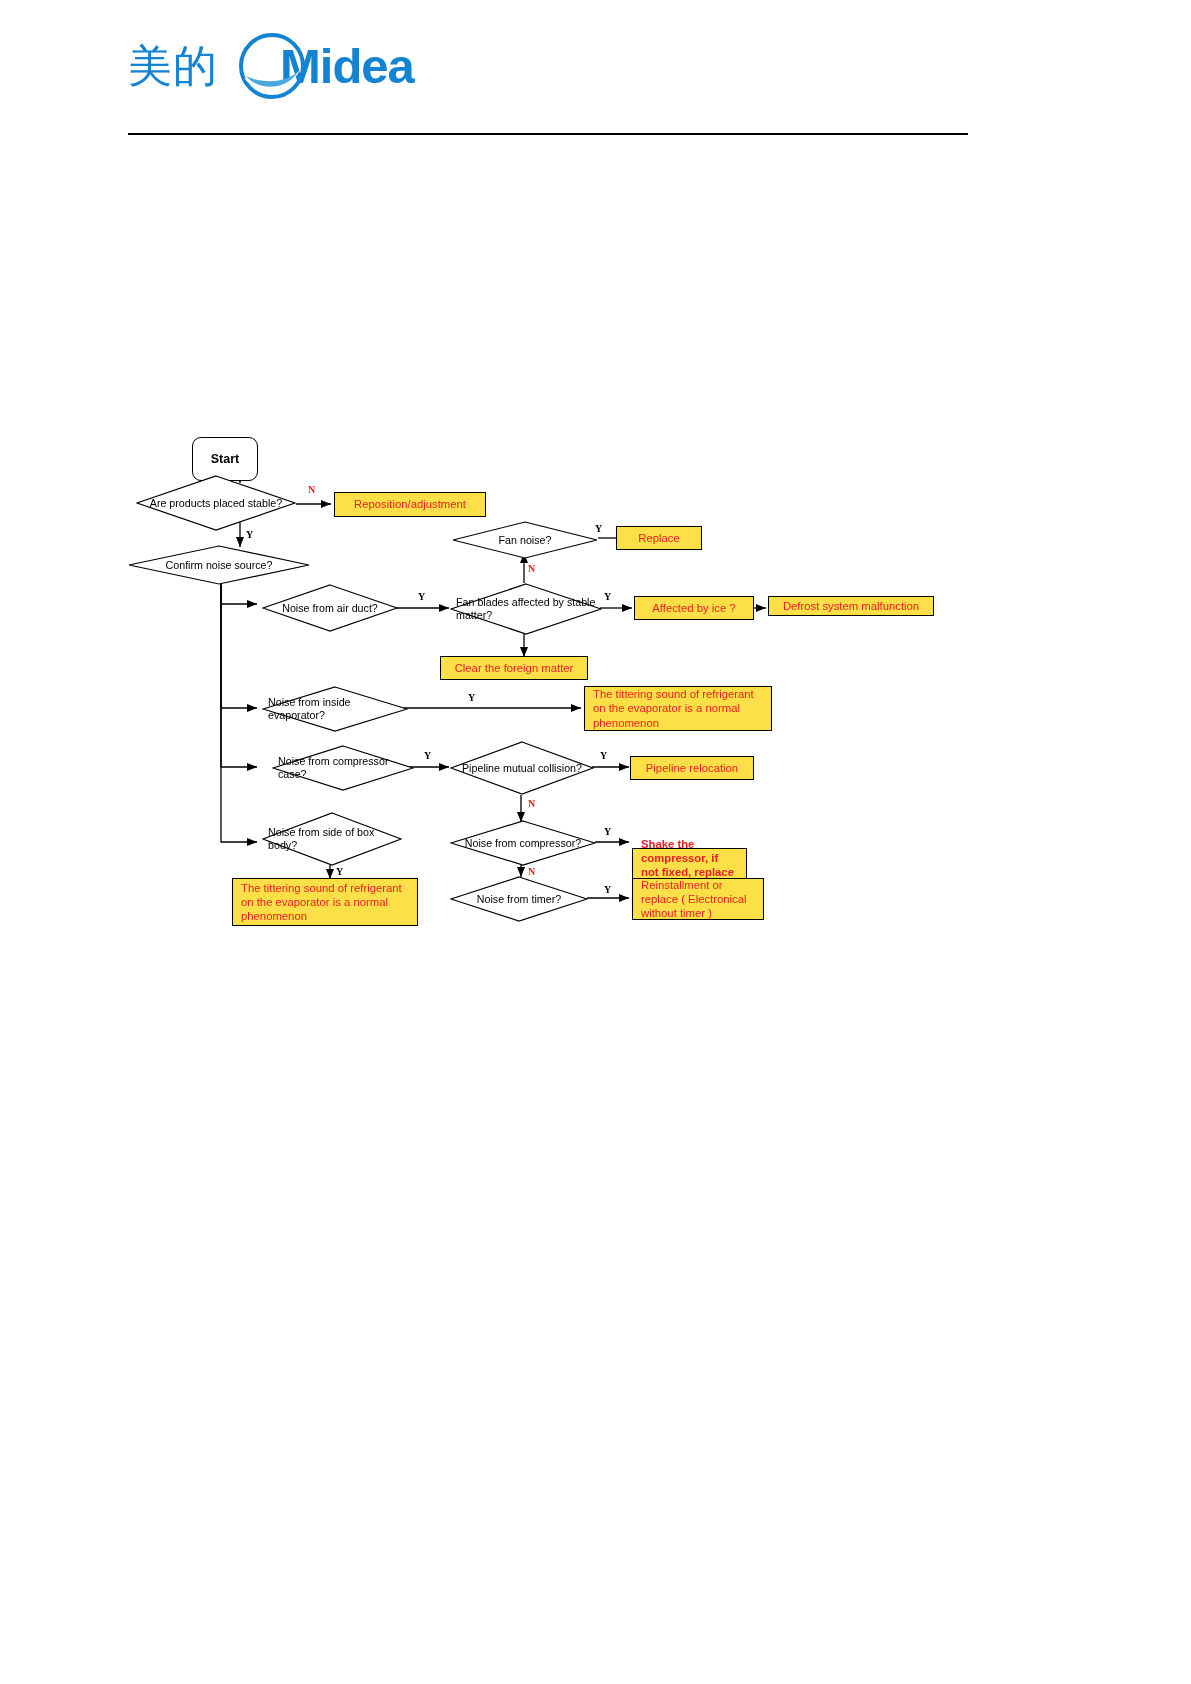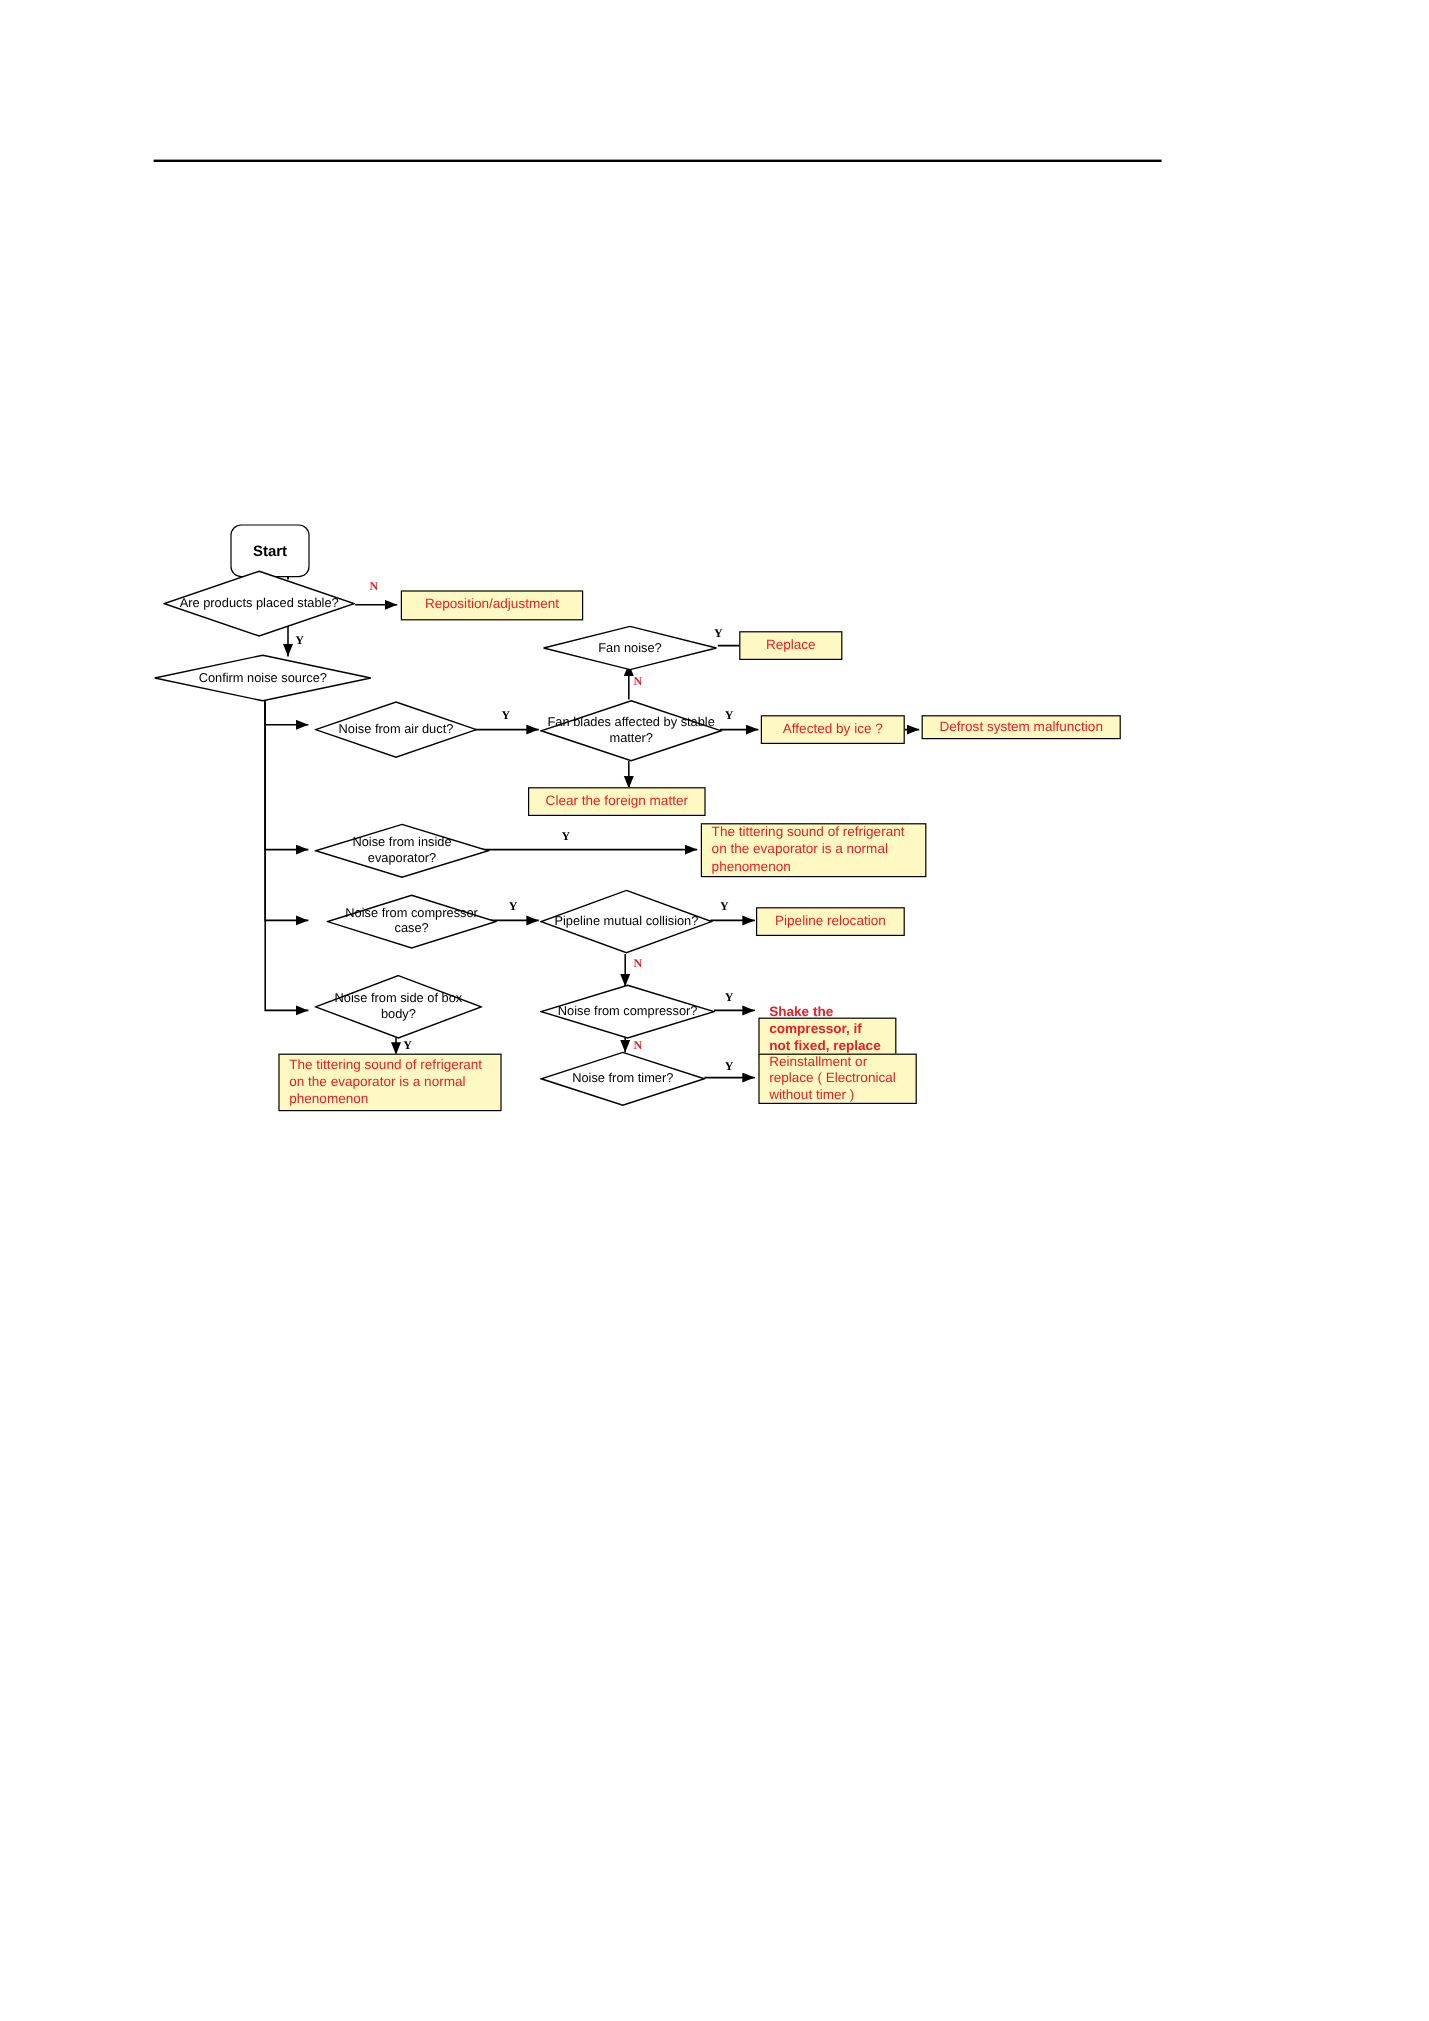--- a/index.html
+++ b/index.html
@@ -23,39 +23,50 @@
   .node{position:absolute;box-sizing:border-box;}
 
   
   .term{
     border:1.4px solid #000;border-radius:9px;background:#fff;
     display:flex;align-items:center;justify-content:center;
     font-weight:700;font-size:12.5px;color:#000;
   }
   
   .box{
-    border:1.2px solid #000;background:#fef9c3;
+    border:1.2px solid #000;background:#fde047;
     display:flex;align-items:center;
     font-size:11.3px;color:#ee1c25;line-height:1.25;
     padding:3px 8px;
   }
   .box.center{justify-content:center;}
   
-  .dia{display:flex;align-items:center;justify-content:center;text-align:center;}
+  .dia{display:flex;align-items:center;justify-content:center;text-align:left;}
   .dia .dtxt{position:relative;z-index:2;font-size:10.7px;color:#000;line-height:1.18;padding:0 6px;}
   .dia svg{position:absolute;left:0;top:0;z-index:1;}
 
   .lbl{position:absolute;font-size:10px;color:#000;font-weight:700;font-family:"Liberation Serif",serif;}
   .lbl.red{color:#ee1c25;}
 </style>
 </head>
 <body>
 
 <div class="page">
 
+  <div class="logo-wrap">
+    <span class="logo-cn">美的</span>
+    <span class="logo-mark">
+      <svg width="82" height="72" viewBox="0 0 82 72">
+        <circle cx="40" cy="36" r="31" fill="none" stroke="#1383d2" stroke-width="4"></circle>
+        <path d="M12 48 C26 66 56 64 68 40 C54 54 30 56 12 48 Z" fill="#ffffff"></path>
+        <path d="M14 46 C28 62 54 60 66 42 C52 53 30 54 14 46 Z" fill="#4aa8e0"></path>
+      </svg>
+    </span>
+    <span class="logo-text">Midea</span>
+  </div>
   <div class="rule"></div>
 
   <div id="chart">
 
     <svg width="1191" height="1684" style="position:absolute;left:0;top:0;z-index:0;">
       <defs>
         <marker id="ar" markerWidth="9" markerHeight="9" refX="8" refY="3.2" orient="auto">
           <path d="M0,0 L8,3.2 L0,6.4 z" fill="#000"></path>
         </marker>
       </defs>

